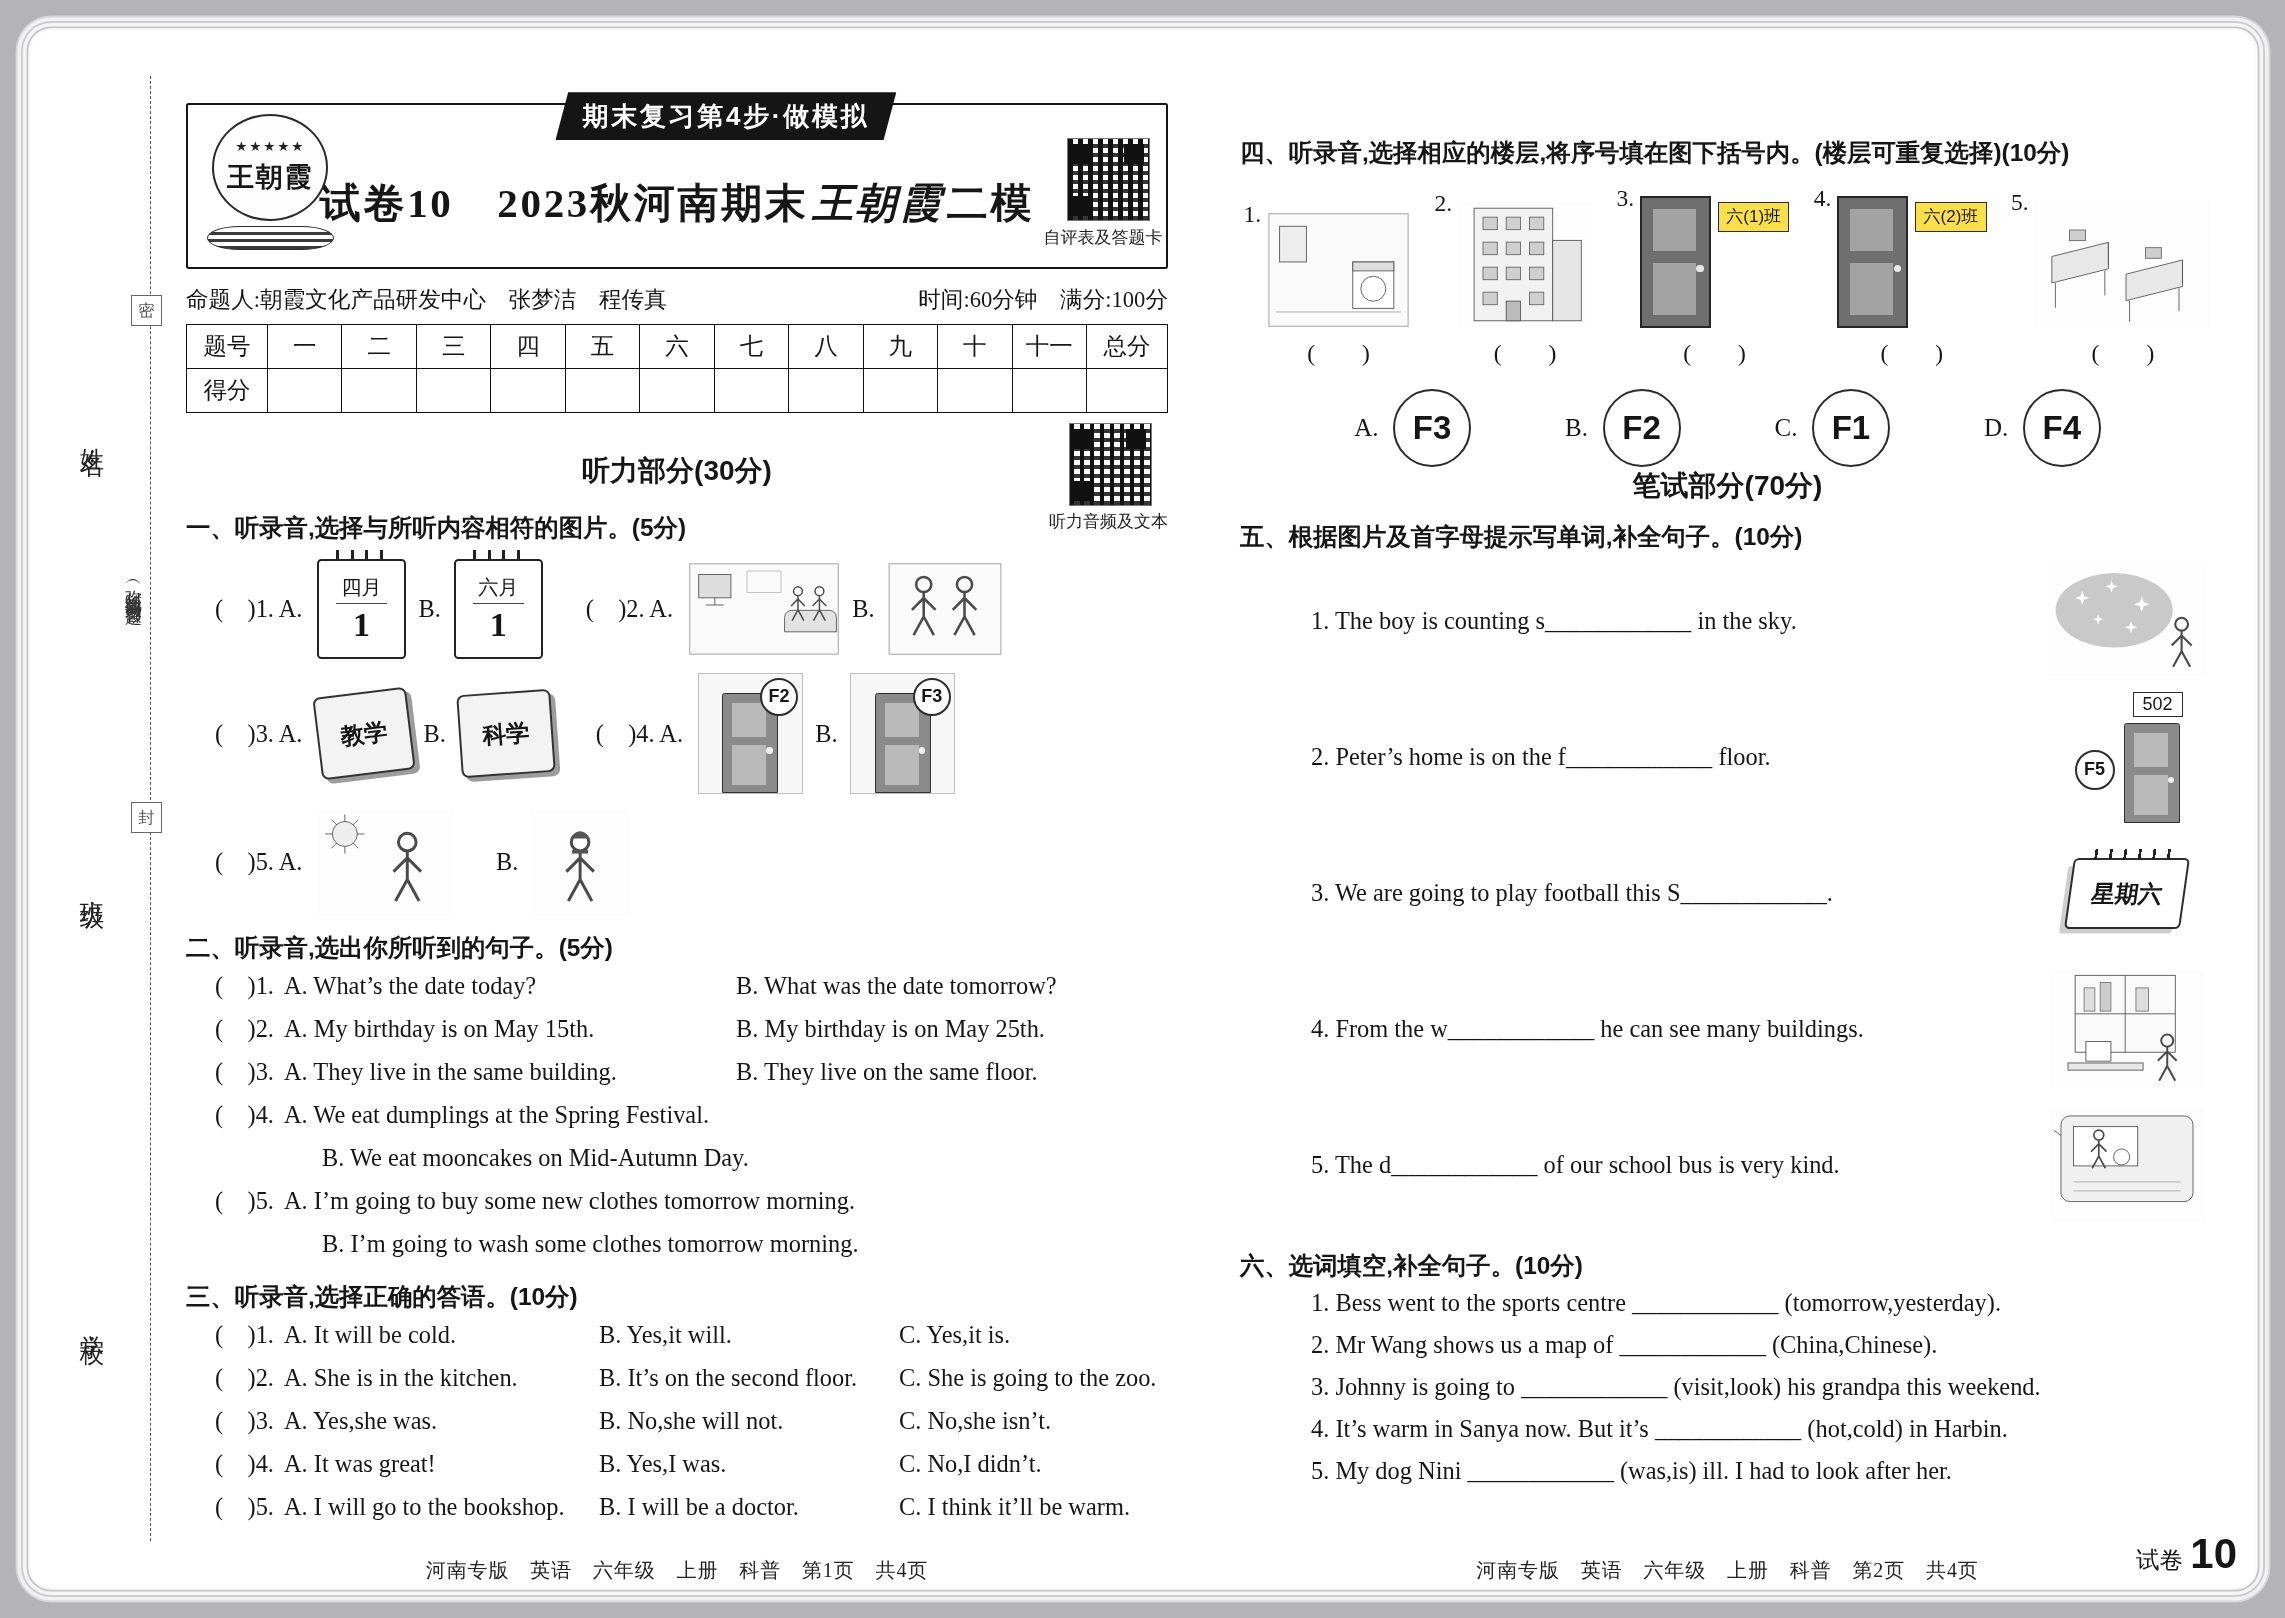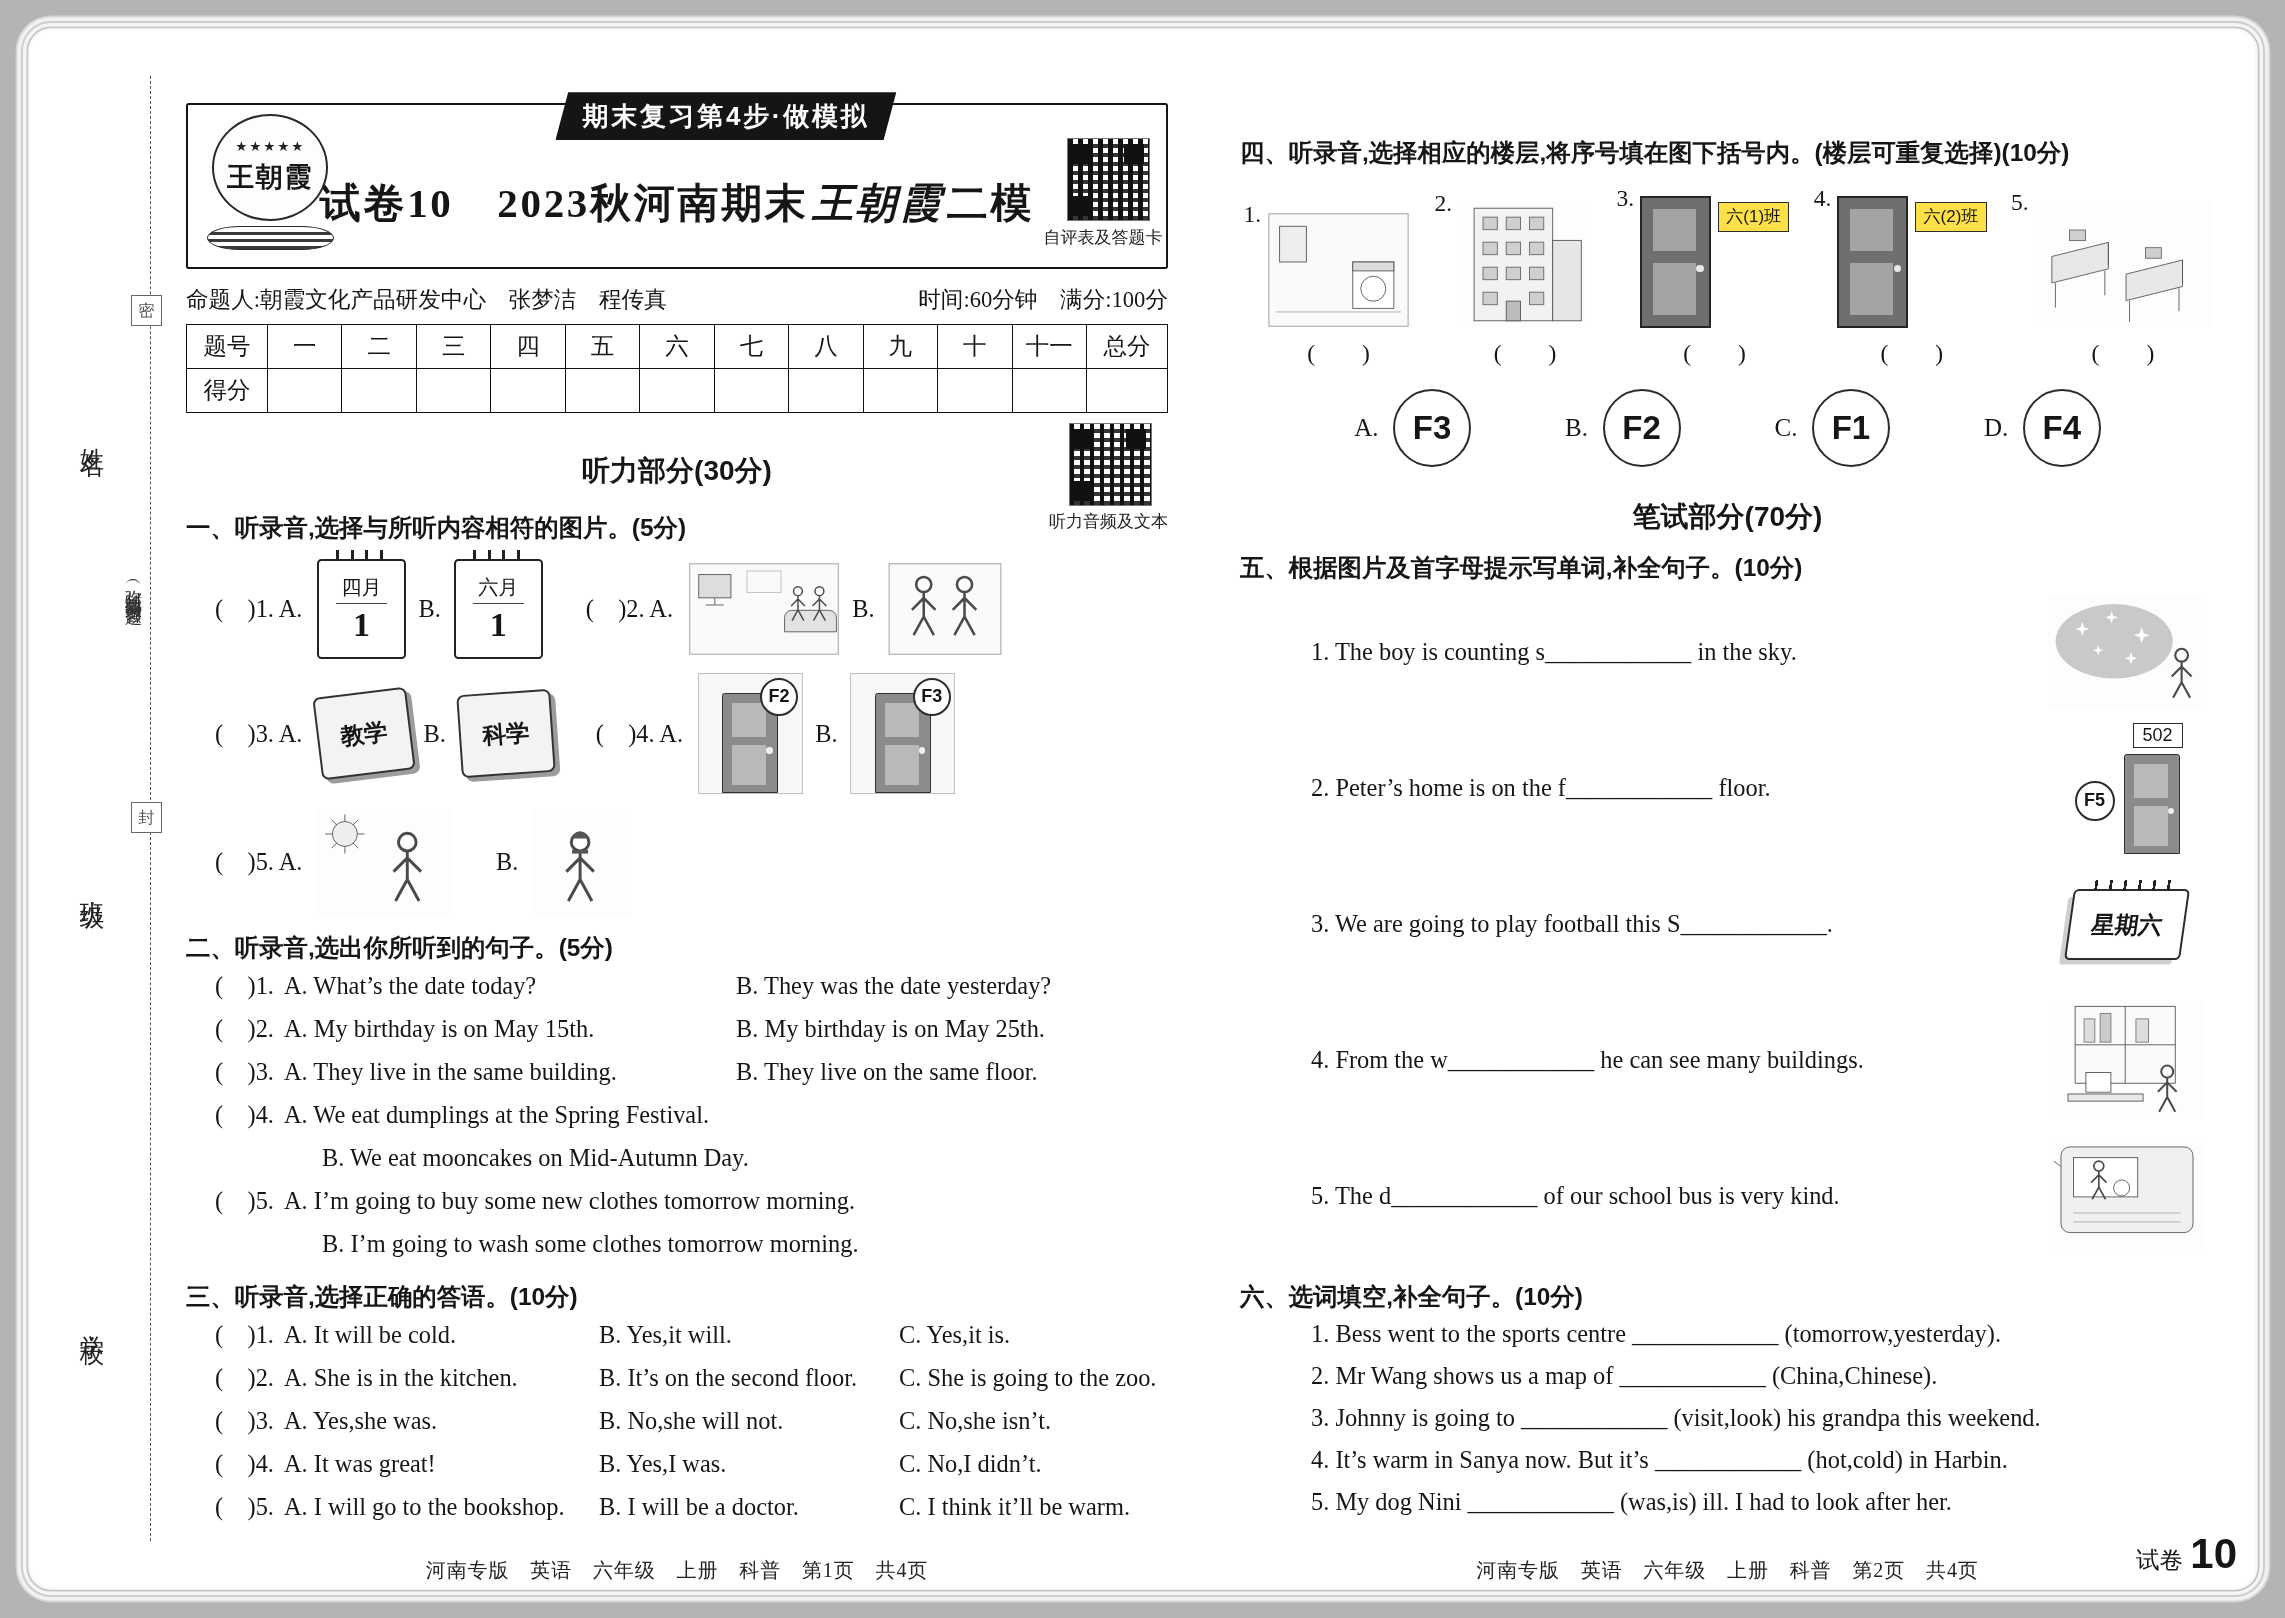--- a/index.html
+++ b/index.html
@@ -117,21 +117,21 @@
   .door-big::after { content:""; position:absolute; right:5.4px; top:52%; width:7.2px; height:7.2px; border-radius:50%; background:#e8e8e8; }
   .plaque { align-self:flex-start; margin:5.4px 0 0 7.2px; border:1.8px solid #2c2c2c; background:#fde047; padding:2.7px 7.2px;
     font-size:17px; white-space:nowrap; font-family:"Liberation Sans","DejaVu Sans",sans-serif; }
 
   .opts-row { display:flex; justify-content:center; column-gap:94px; margin-top:20px; align-items:center; }
   .opt { display:flex; align-items:center; gap:14.5px; }
   .opt-label { font-size:25px; }
   .floor-circle { width:78px; height:78px; border:2.7px solid #2b2b2b; border-radius:50%; display:flex; align-items:center;
     justify-content:center; font-size:33px; font-weight:bold; font-family:"Liberation Sans","DejaVu Sans",sans-serif; }
 
-  .center-part { margin-top:31px; padding-top:0; }
+  .center-part { padding-top:0; }
 
   
   .s5-row { display:flex; align-items:center; min-height:136px; padding-left:71px; }
   .s5-text { flex:1; font-size:24.4px; padding-right:12.7px; }
   .s5-img { width:176px; display:flex; justify-content:center; align-items:center; position:relative; }
 
   .door502 { position:relative; padding:31px 0 0 49px; }
   .sign502 { position:absolute; top:0; left:58px; border:1.8px solid #2c2c2c; background:#fff; padding:0.9px 9px; font-size:18px;
     font-family:"Liberation Sans","DejaVu Sans",sans-serif; }
   .badge-f5 { position:absolute; left:0; top:58px; width:40px; height:40px; border:2.3px solid #2c2c2c; border-radius:50%;
@@ -318,21 +318,21 @@
         <path d="M43 33 q11 -16 22 0 z" fill="#555"></path>
         <path d="M45 48 h18" stroke="#555" stroke-width="4" fill="none"></path>
       </svg>
     </div>
 
     <div class="sec-title">二、听录音,选出你所听到的句子。(5分)</div>
 
     <div class="s2-row">
       <span>(　)1.</span>
       <span>A. What’s the date today?</span>
-      <span>B. They was the date yesterday?</span>
+      <span>B. What was the date tomorrow?</span>
     </div>
     <div class="s2-row">
       <span>(　)2.</span>
       <span>A. My birthday is on May 15th.</span>
       <span>B. My birthday is on May 25th.</span>
     </div>
     <div class="s2-row">
       <span>(　)3.</span>
       <span>A. They live in the same building.</span>
       <span>B. They live on the same floor.</span>

